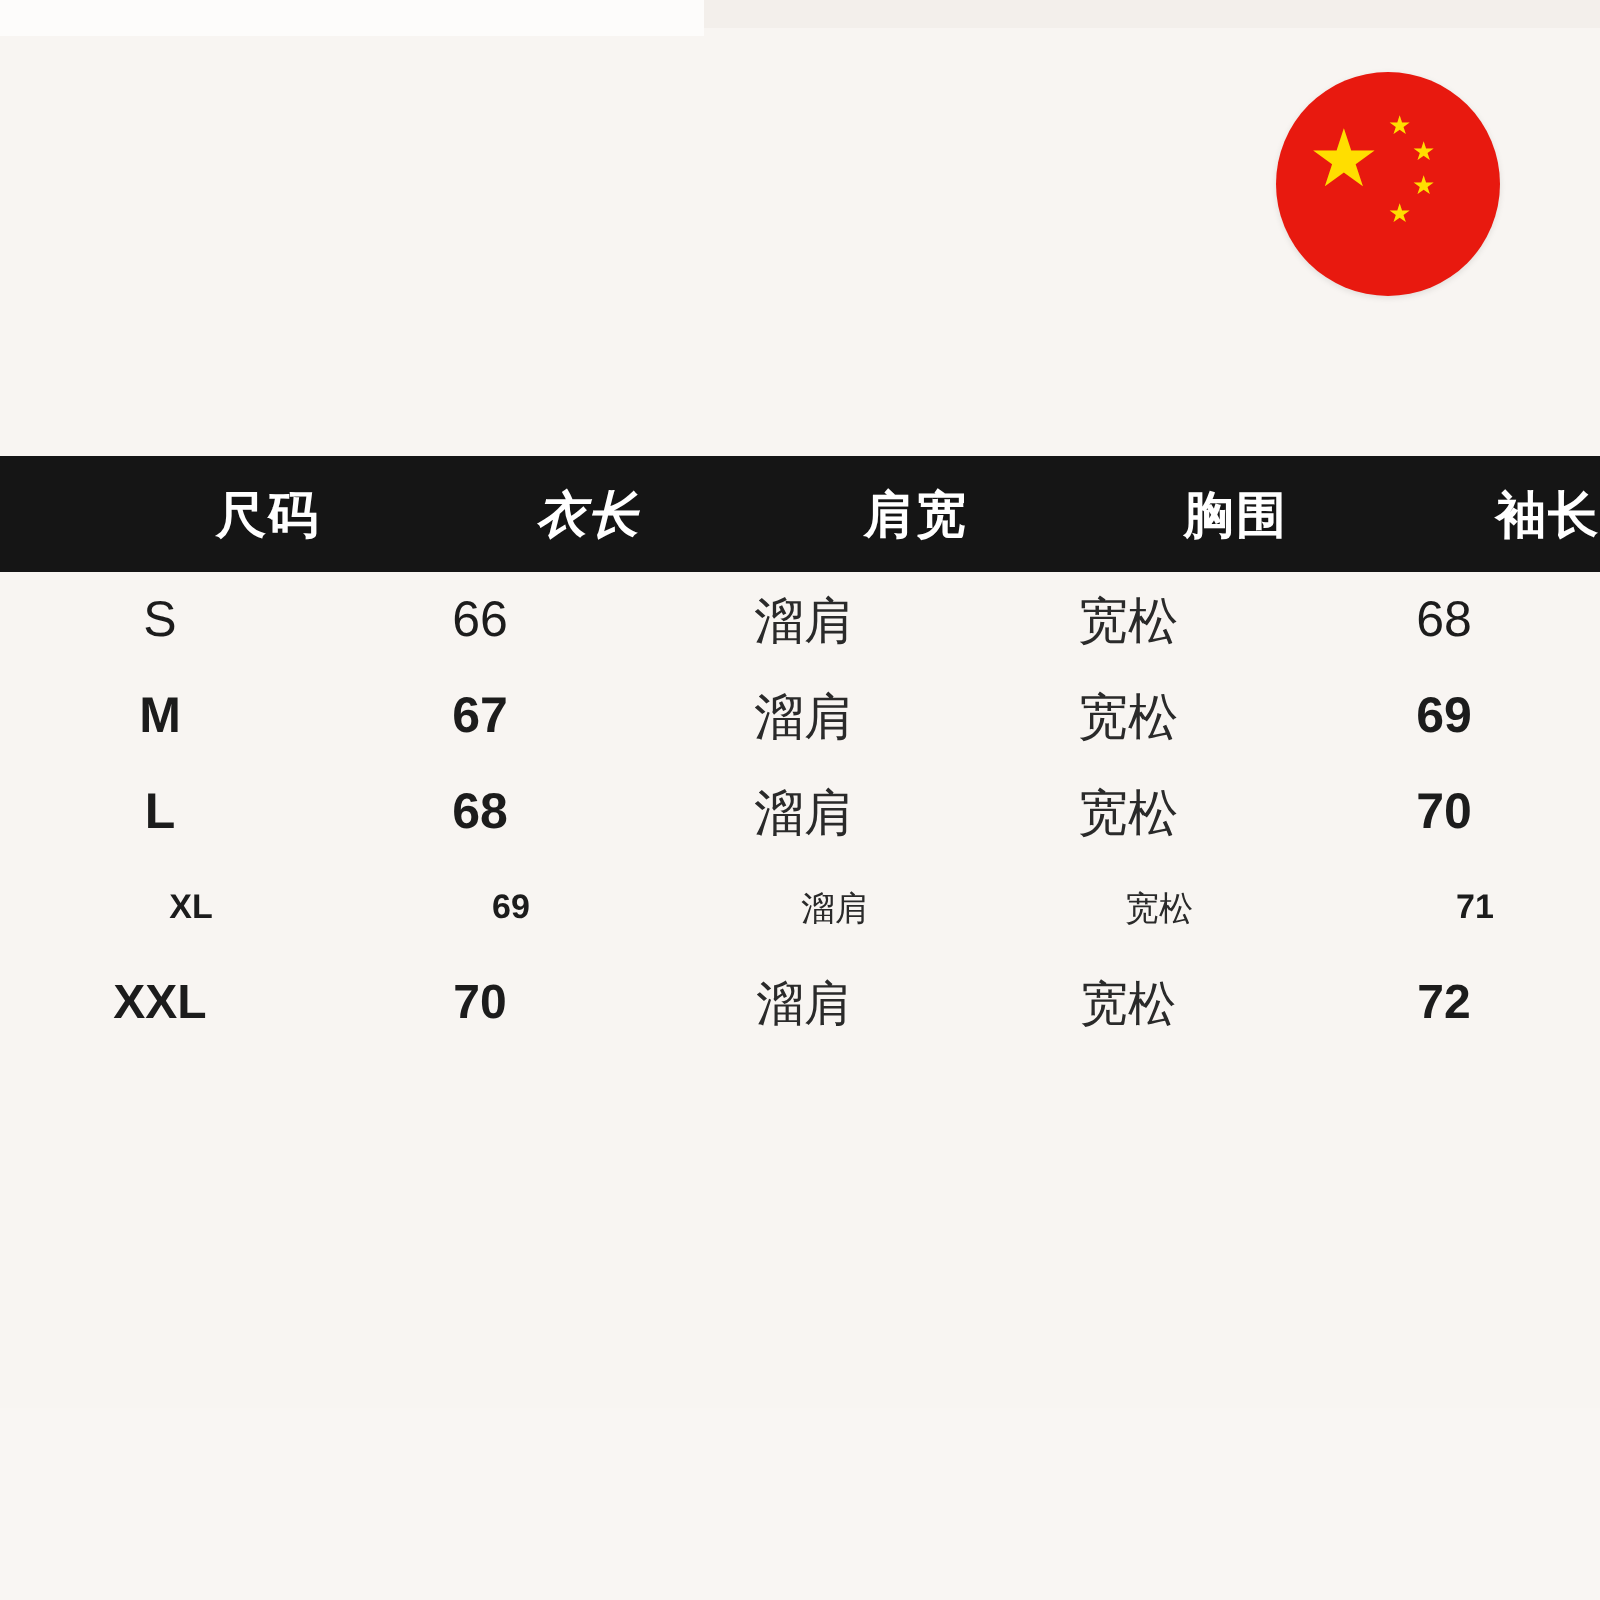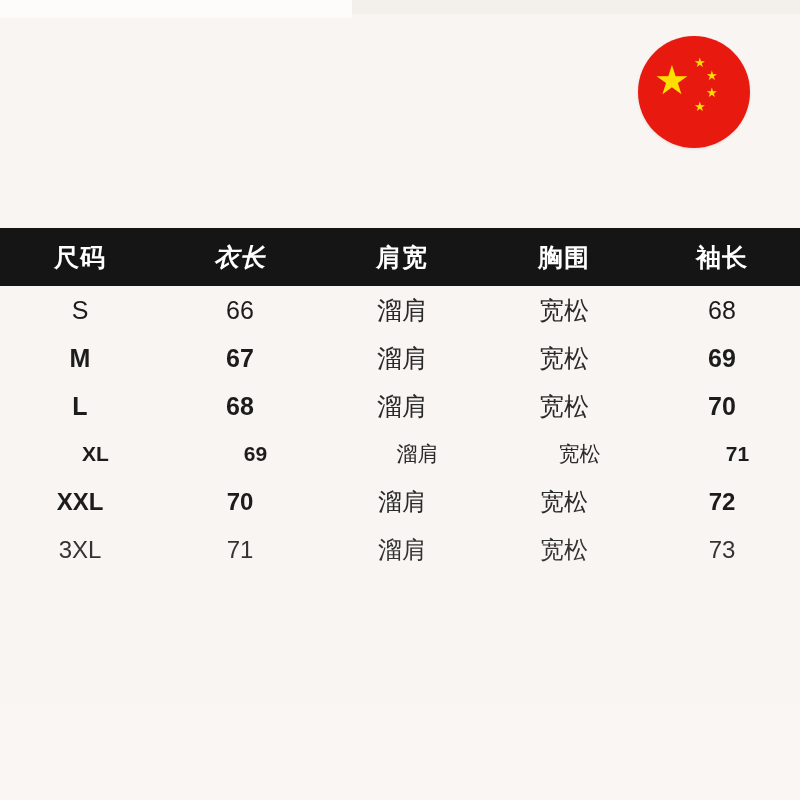--- a/index.html
+++ b/index.html
@@ -74,37 +74,37 @@
   }
   .size-table thead tr {
     background: #151515;
   }
   .size-table thead th {
     color: #ffffff;
     font-size: 25px;
     font-weight: bold;
     height: 58px;
     padding: 0;
-    text-align: center;
+    text-align: right;
     letter-spacing: 1px;
   }
   .size-table tbody td {
     color: #1c1c1c;
     font-size: 24px;
     text-align: center;
     padding: 0;
     background: transparent;
   }
   .size-table tbody tr { height: 48px; }
 
   
   tbody tr:nth-child(1) td { font-size: 25px; font-weight: 400; }
   tbody tr:nth-child(2) td { font-size: 25px; font-weight: 600; }
   tbody tr:nth-child(3) td { font-size: 25px; font-weight: 600; }
-  tbody tr:nth-child(4) td { font-size: 21px; font-weight: 600; padding-left: 31px; }
+  tbody tr:nth-child(4) td { font-size: 17px; font-weight: 600; padding-left: 31px; }
   tbody tr:nth-child(5) td { font-size: 24px; font-weight: 600; }
   tbody tr:nth-child(6) td { font-size: 24px; font-weight: 400; color: #333; }
 
   tbody td.c0 { width: 160px; }
   tbody td.c1 { width: 160px; }
   tbody td.c2 { width: 164px; }
   tbody td.c3 { width: 160px; font-family: Liberation Mono, monospace; }
   tbody td.c4 { width: 156px; }
 
   th.h0 { width: 160px; text-align: left; padding-left: 24px; }
@@ -171,23 +171,16 @@
         <td class="c3">宽松</td>
         <td class="c4">71</td>
       </tr>
       <tr>
         <td class="c0">XXL</td>
         <td class="c1">70</td>
         <td class="c2">溜肩</td>
         <td class="c3">宽松</td>
         <td class="c4">72</td>
       </tr>
-      <tr>
-        <td class="c0">3XL</td>
-        <td class="c1">71</td>
-        <td class="c2">溜肩</td>
-        <td class="c3">宽松</td>
-        <td class="c4">73</td>
-      </tr>
     </tbody>
   </table>
 
 </div>
 
 </body></html>

